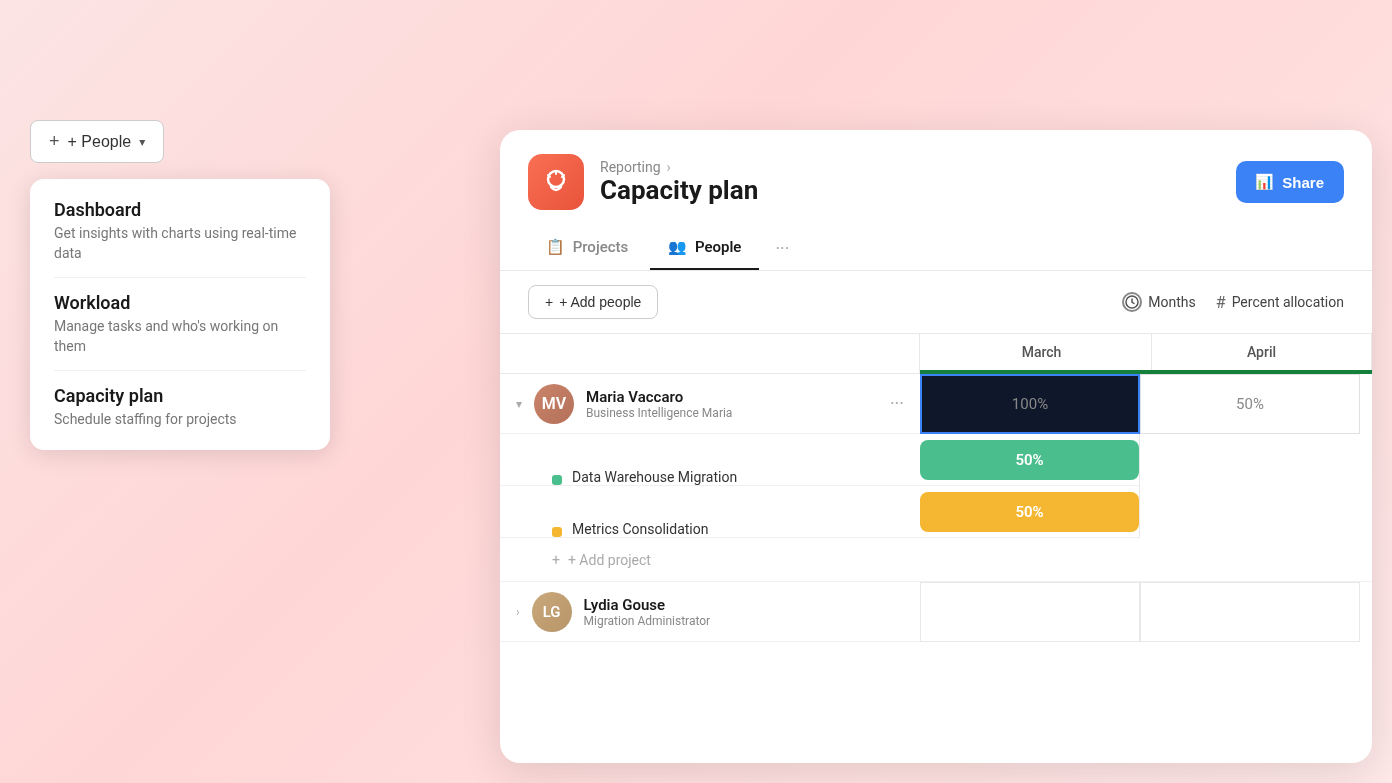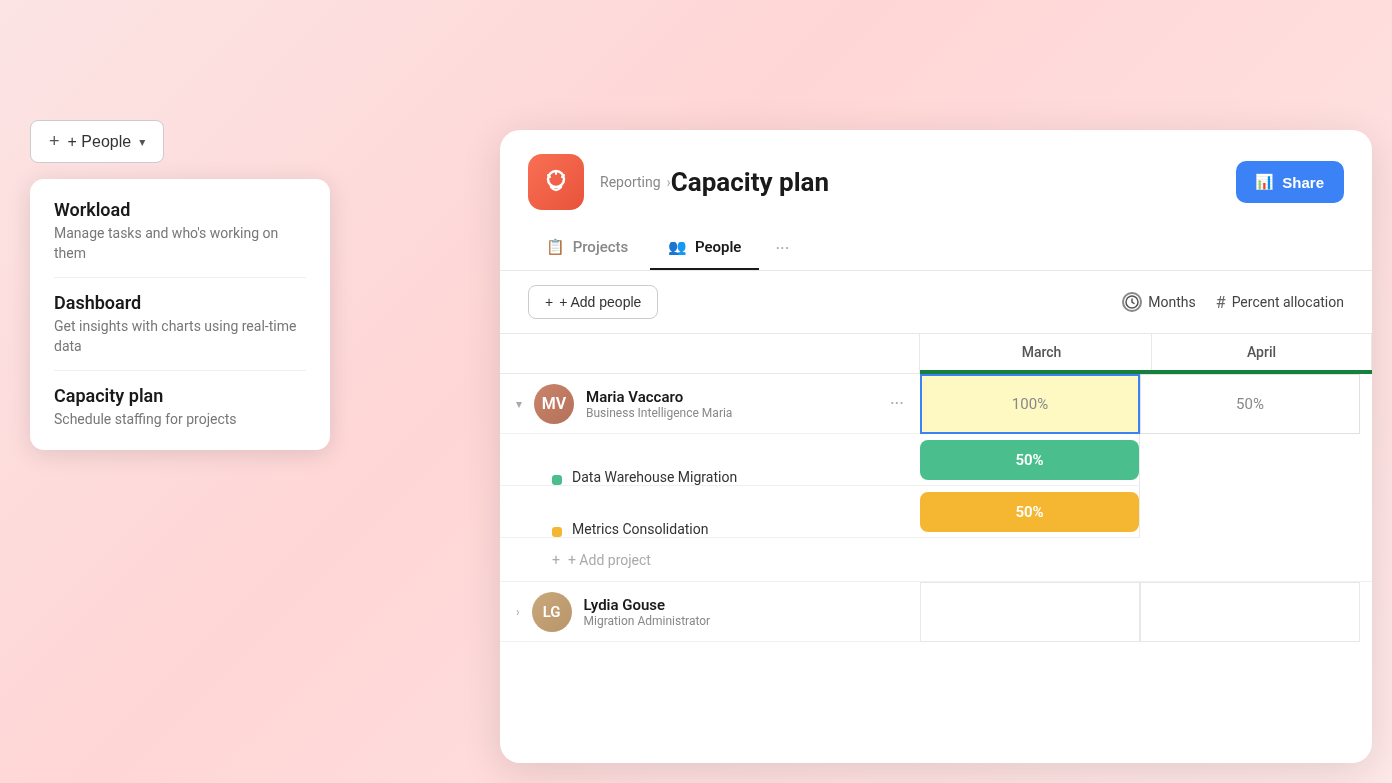--- a/index.html
+++ b/index.html
@@ -118,21 +118,21 @@
       background: linear-gradient(135deg, #f97055, #e8533a);
       border-radius: 14px;
       display: flex;
       align-items: center;
       justify-content: center;
       font-size: 24px;
     }
 
     .header-text {
       display: flex;
-      flex-direction: row;
+      flex-direction: column;
     }
 
     .breadcrumb-text {
       font-size: 14px;
       color: #888;
       display: flex;
       align-items: center;
       gap: 6px;
     }
 
@@ -428,21 +428,21 @@
       display: flex;
       align-items: center;
       justify-content: center;
       border-right: 1px solid #e8e8e8;
       font-size: 15px;
       color: #888;
     }
 
     .person-bar-wrapper.highlighted {
       border: 2px solid #3b82f6;
-      background: #fef9c3;
+      background: #0f172a;
     }
 
     .person-bar-wrapper.light {
       background: white;
     }
 
     .lydia-avatar-placeholder {
       width: 40px;
       height: 40px;
       border-radius: 50%;
@@ -466,26 +466,26 @@
 
 <div class="left-panel">
   <button class="create-button">
     <span class="plus">+</span>
     <span>+ People</span>
     <span class="chevron">▾</span>
   </button>
 
   <div class="dropdown-menu">
     <div class="menu-item">
+      <div class="menu-item-title">Dashboard</div>
+      <div class="menu-item-desc">Get insights with charts using real-time data</div>
+    </div>
+    <div class="menu-item">
       <div class="menu-item-title">Workload</div>
       <div class="menu-item-desc">Manage tasks and who's working on them</div>
-    </div>
-    <div class="menu-item">
-      <div class="menu-item-title">Dashboard</div>
-      <div class="menu-item-desc">Get insights with charts using real-time data</div>
     </div>
     <div class="menu-item">
       <div class="menu-item-title">Capacity plan</div>
       <div class="menu-item-desc">Schedule staffing for projects</div>
     </div>
   </div>
 </div>
 
 <div class="main-panel">
 

